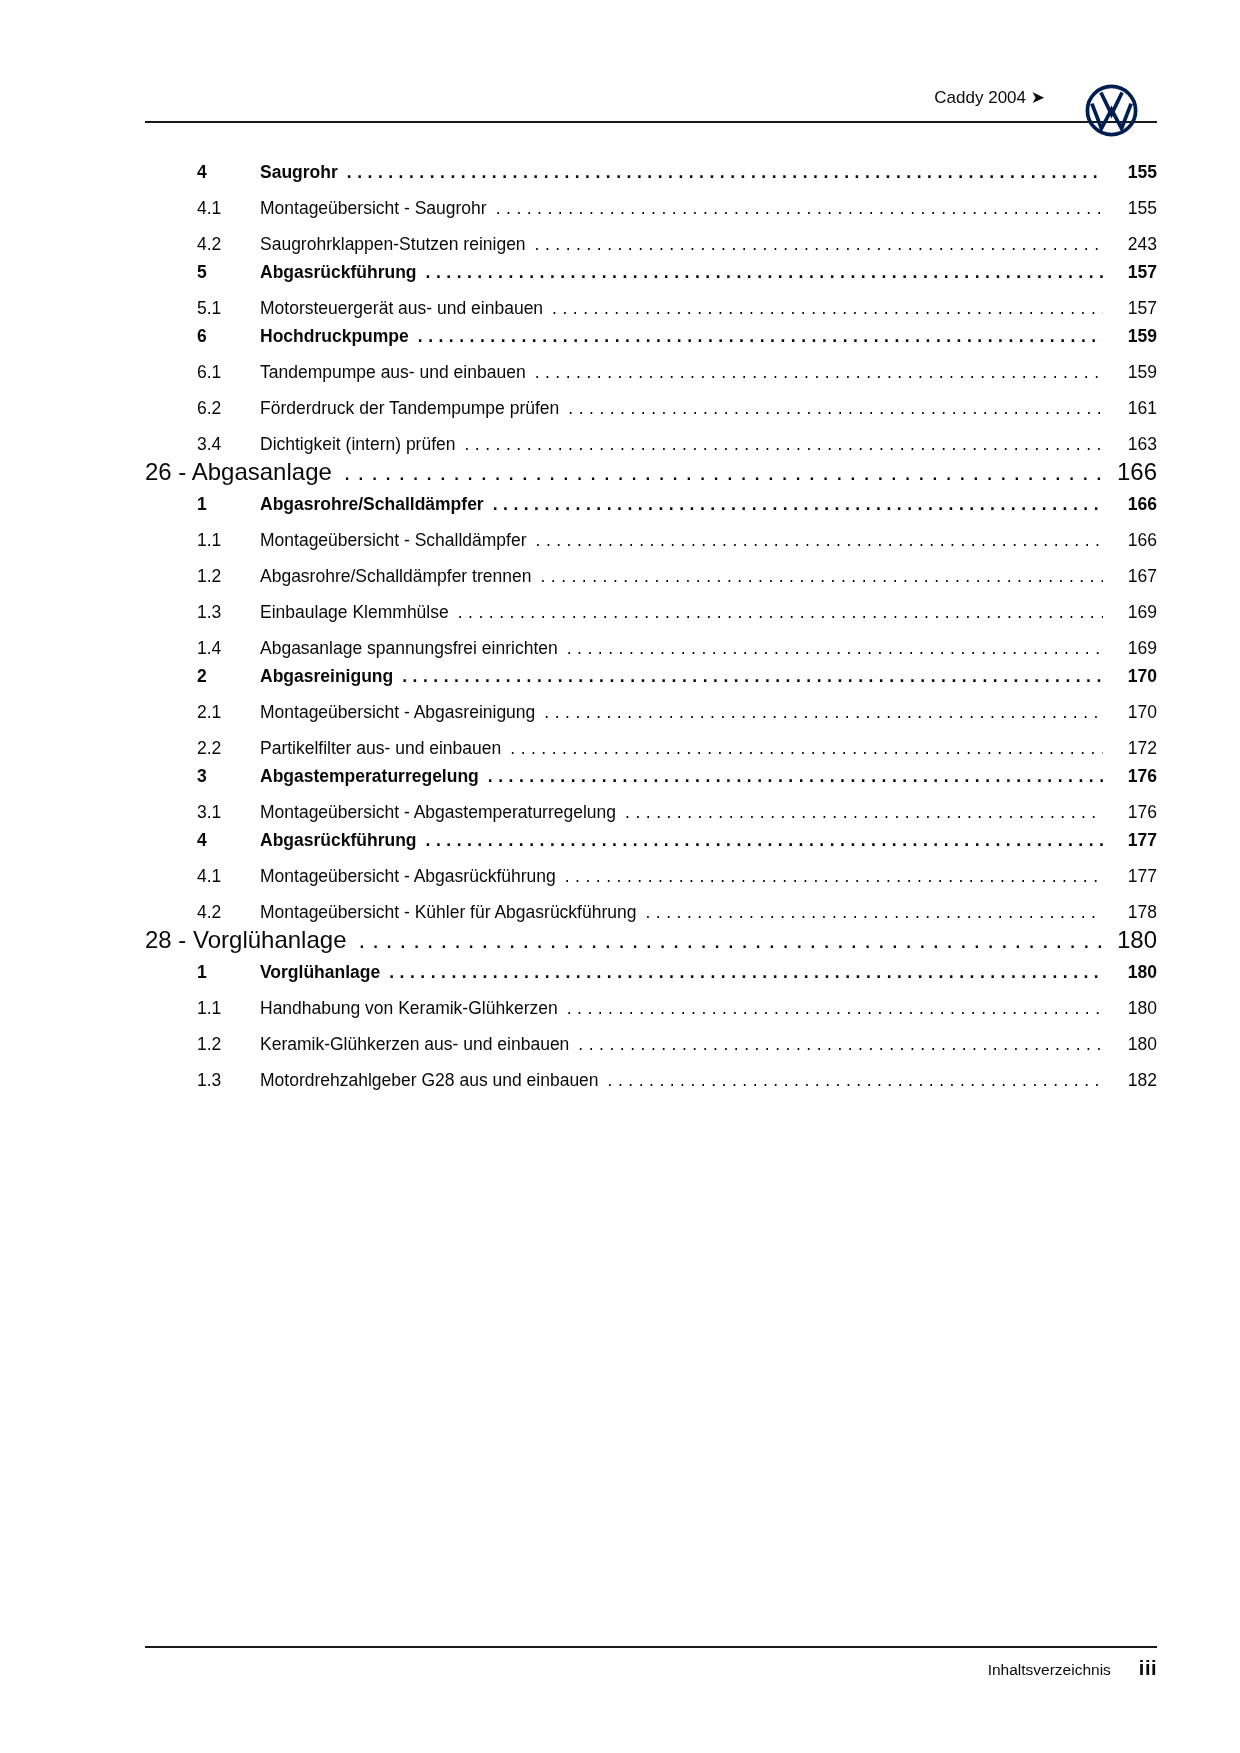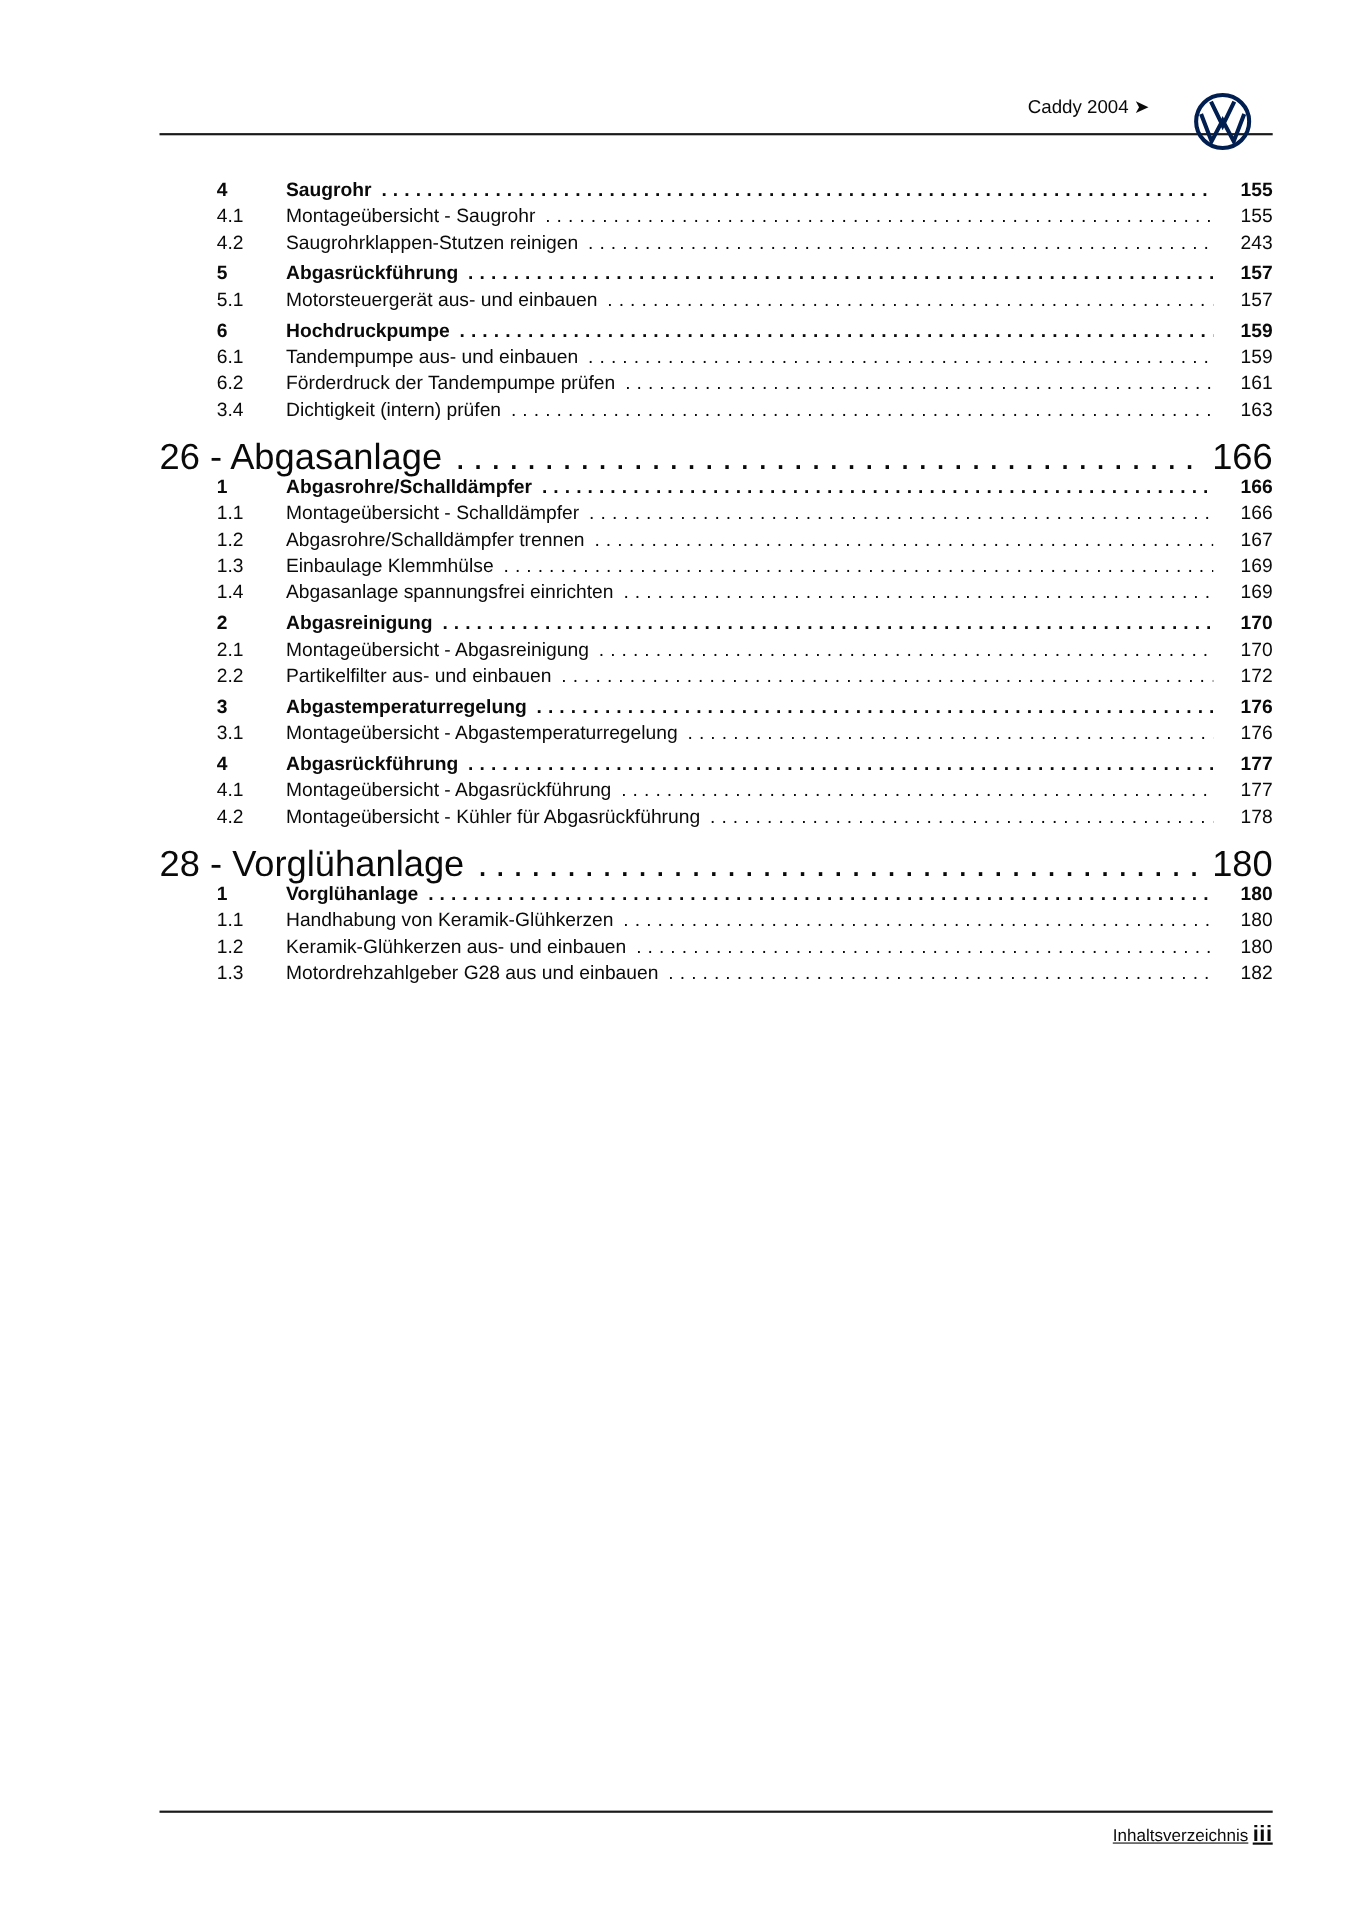--- a/index.html
+++ b/index.html
@@ -48,20 +48,21 @@
     top: 158px;
     left: 145px;
     width: 1012px;
   }
   .toc-row {
     display: flex;
     align-items: baseline;
     font-size: 17.5px;
     height: 24px;
     padding-left: 52px;
+    margin-top: 12px;
   }
   .toc-row.chapter { margin-top: 4px; font-weight: bold; }
   .toc-num  { flex: 0 0 63px; }
   .toc-title { flex: 0 0 auto; white-space: nowrap; }
   .toc-leader {
     flex: 1 1 auto;
     overflow: hidden;
     white-space: nowrap;
     letter-spacing: 5.5px;
     margin-left: 9px;
@@ -69,43 +70,41 @@
     height: 1em;
   }
   .toc-page {
     flex: 0 0 auto;
     min-width: 44px;
     text-align: right;
   }
   .toc-section-row {
     display: flex;
     align-items: baseline;
-    font-size: 33px;
+    font-size: 24px;
     height: 32px;
-    margin-top: 10px;
     margin-bottom: 2px;
   }
   .toc-section-row .toc-leader { letter-spacing: 7px; margin-left: 12px; }
   .toc-section-title { flex: 0 0 auto; white-space: nowrap; }
 
   
   .footer {
     position: absolute;
     top: 1646px;
     left: 145px;
     width: 1012px;
     border-top: 2px solid #1a1a1a;
   }
   .footer-content {
     display: flex;
     justify-content: flex-end;
     align-items: baseline;
-    gap: 4px;
+    gap: 28px;
     padding-top: 9px;
-    text-decoration: underline;
   }
   .footer-label { font-size: 15.5px; }
   .footer-page  { font-size: 20px; font-weight: bold; letter-spacing: 0.5px; }
 </style>
 </head>
 <body>
 
 <div class="page">
 
   <div class="header">

